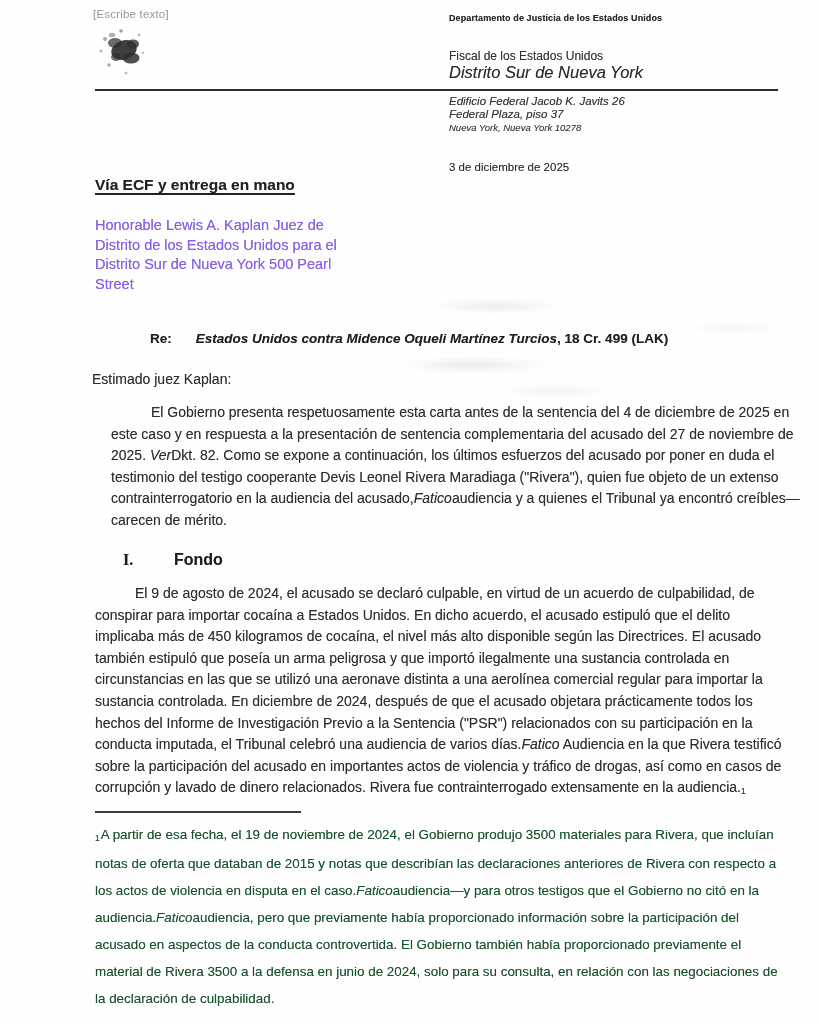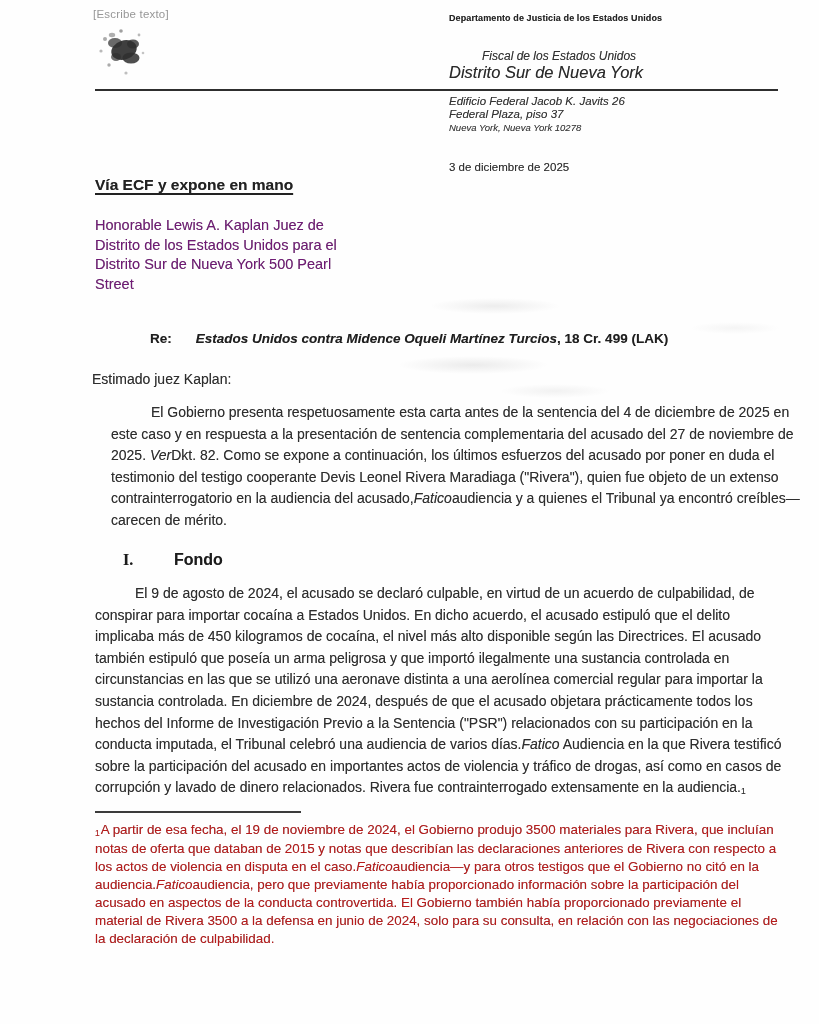--- a/index.html
+++ b/index.html
@@ -27,37 +27,37 @@
     left:93px;top:8px;
     font-size:11.5px;color:var(--gray-placeholder);
     text-shadow:none;letter-spacing:.2px;
   }
 
   
   .stamp{left:90px;top:20px;width:78px;height:62px;}
 
   
   .lh-agency{left:449px;top:13px;font-size:9px;font-weight:700;color:#262626;letter-spacing:.1px;}
-  .lh-office{left:449px;top:49px;font-size:12px;font-style:italic;color:#333;margin-left:33px;}
+  .lh-office{left:449px;top:49px;font-size:12px;color:#333;}
   .lh-district{left:449px;top:63px;font-size:16.5px;font-style:italic;color:#2a2a2a;}
   .header-rule{left:95px;top:89px;width:683px;height:2px;background:#2e2e2e;}
   .lh-addr1{left:449px;top:95px;font-size:11.5px;font-style:italic;color:#333;}
   .lh-addr2{left:449px;top:108px;font-size:11.5px;font-style:italic;color:#333;}
   .lh-addr3{left:449px;top:122px;font-size:9.5px;font-style:italic;color:#3d3d3d;}
   .lh-date{left:449px;top:161px;font-size:11.5px;color:#2f2f2f;}
 
   
   .delivery{
     left:95px;top:176px;
     font-size:15.5px;font-weight:700;color:#222;
     text-decoration:underline;text-underline-offset:3px;text-decoration-thickness:2px;
   }
 
   
-  .recipient{left:95px;top:216px;font-size:14.5px;line-height:19.6px;color:#701a75;}
+  .recipient{left:95px;top:216px;font-size:14.5px;line-height:19.6px;color:#8b5cf6;}
 
   
   .re-line{left:150px;top:331px;font-size:13.5px;font-weight:700;color:#1f1f1f;display:flex;}
   .re-label{margin-right:24px;}
   .re-case{font-style:normal;}
 
   .salutation{left:92px;top:371px;font-size:14px;color:#2e2e2e;}
 
   .body-par{
     left:95px;width:690px;
@@ -70,21 +70,21 @@
   .heading{left:95px;top:551px;font-size:16px;font-weight:700;color:#1c1c1c;}
   .heading-num{
     position:absolute;left:28px;top:0;
     font-family:"Liberation Serif", serif;
   }
   .heading-title{position:absolute;left:79px;top:0;}
 
   .fn-rule{left:95px;top:811px;width:206px;height:2px;background:#3c3c3c;}
   .footnote{
     left:95px;top:821px;width:694px;
-    font-size:13.4px;line-height:18px;color:#b91c1c;
+    font-size:13.4px;line-height:27px;color:#14532d;
   }
 
   .fn-mark{
     font-size:8.5px;
     position:relative;top:2px;
     margin-right:1px;
   }
 
   
   .artifact{pointer-events:none;}
@@ -122,21 +122,21 @@
 
   <div class="abs lh-agency">Departamento de Justicia de los Estados Unidos</div>
   <div class="abs lh-office">Fiscal de los Estados Unidos</div>
   <div class="abs lh-district">Distrito Sur de Nueva York</div>
   <div class="abs header-rule"></div>
   <div class="abs lh-addr1">Edificio Federal Jacob K. Javits 26</div>
   <div class="abs lh-addr2">Federal Plaza, piso 37</div>
   <div class="abs lh-addr3">Nueva York, Nueva York 10278</div>
   <div class="abs lh-date">3 de diciembre de 2025</div>
 
-  <div class="abs delivery">Vía ECF y expone en mano</div>
+  <div class="abs delivery">Vía ECF y entrega en mano</div>
 
   <div class="abs recipient">
     <div>Honorable Lewis A. Kaplan Juez de</div>
     <div>Distrito de los Estados Unidos para el</div>
     <div>Distrito Sur de Nueva York 500 Pearl</div>
     <div>Street</div>
   </div>
 
   <div class="abs re-line">
     <span class="re-label">Re:</span>

